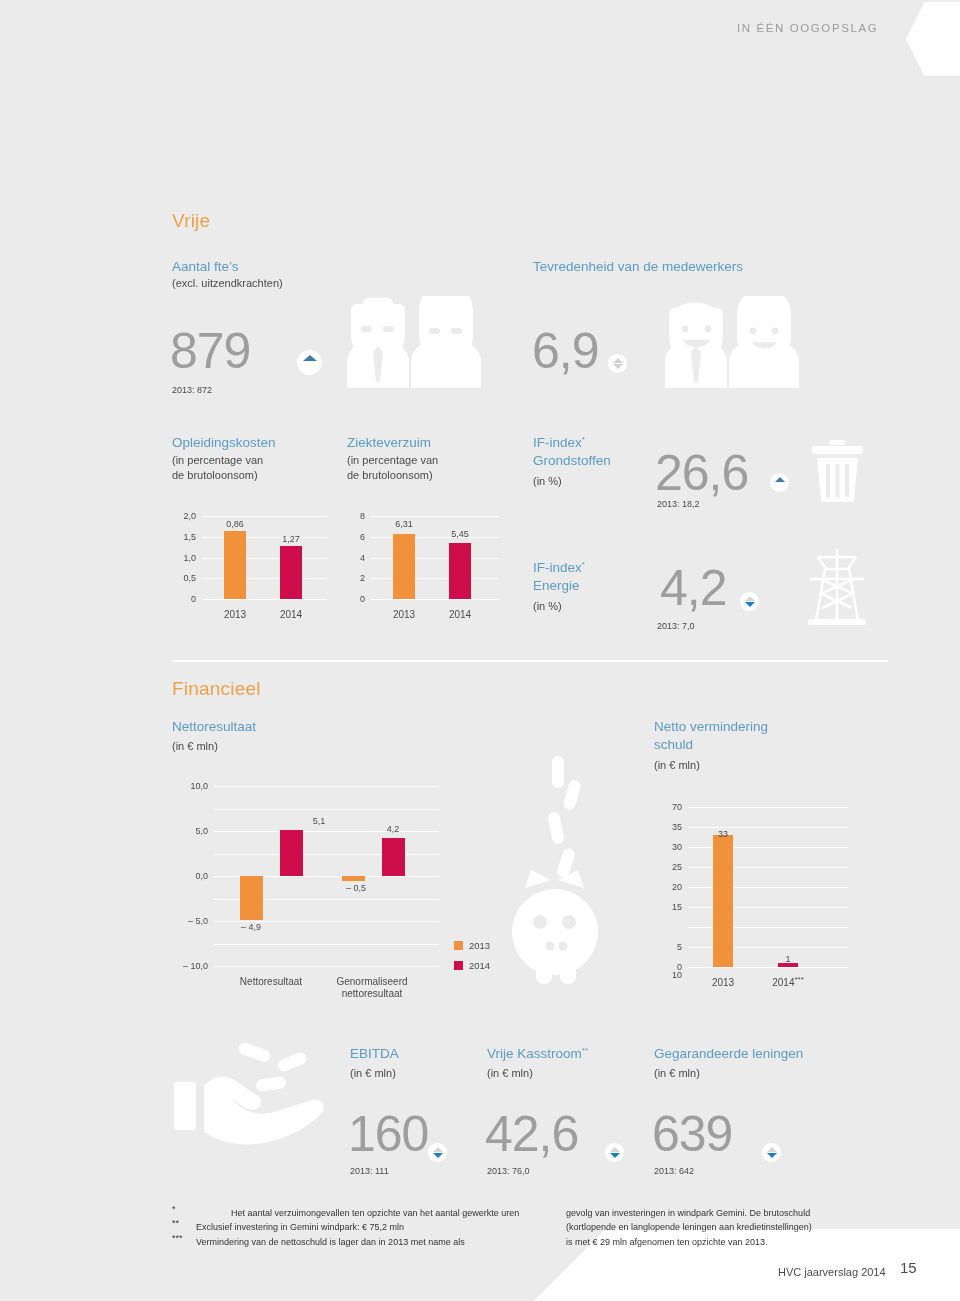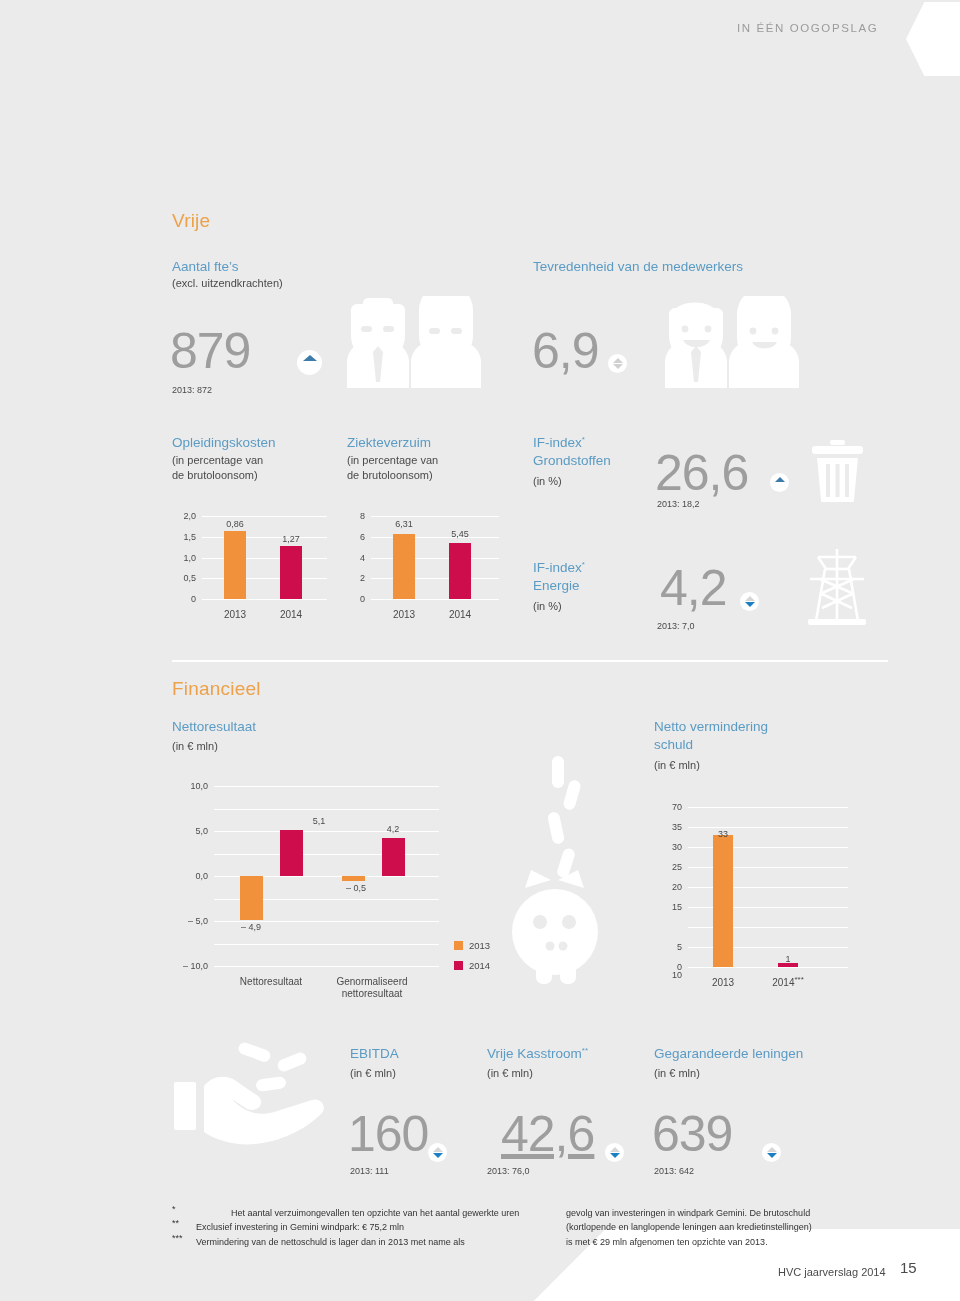--- a/index.html
+++ b/index.html
@@ -399,21 +399,21 @@
   <div class="sub" style="position:absolute;left:350px;top:1066px;">(in € mln)</div>
   <div class="bignum" style="position:absolute;left:348px;top:1108px;">160</div>
   <div class="prevline" style="position:absolute;left:350px;top:1166px;">2013: 111</div>
   <span class="arrow down small" style="position:absolute;left:428px;top:1143px;">
       <i class="up"></i>
       <i class="dn"></i>
     </span>
 
   <div class="blue-h" style="position:absolute;left:487px;top:1045px;"><span>Vrije Kasstroom</span><sup class="ast">**</sup></div>
   <div class="sub" style="position:absolute;left:487px;top:1066px;">(in € mln)</div>
-  <div class="bignum" style="position:absolute;left:501px;top:1108px;text-decoration:underline;">42,6</div>
+  <div class="bignum" style="position:absolute;left:485px;top:1108px;">42,6</div>
   <div class="prevline" style="position:absolute;left:487px;top:1166px;">2013: 76,0</div>
   <span class="arrow down small" style="position:absolute;left:605px;top:1143px;">
       <i class="up"></i>
       <i class="dn"></i>
     </span>
 
   <div class="blue-h" style="position:absolute;left:654px;top:1045px;">Gegarandeerde leningen</div>
   <div class="sub" style="position:absolute;left:654px;top:1066px;">(in € mln)</div>
   <div class="bignum" style="position:absolute;left:652px;top:1108px;">639</div>
   <div class="prevline" style="position:absolute;left:654px;top:1166px;">2013: 642</div>

